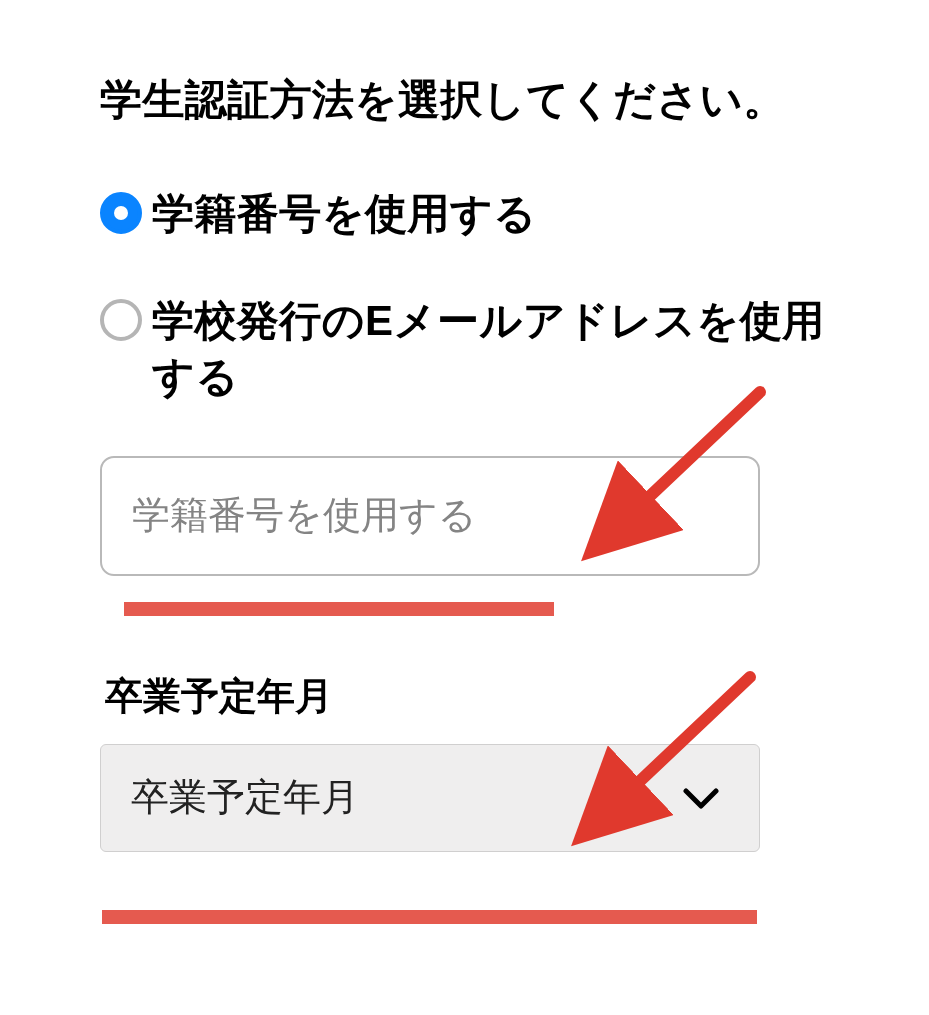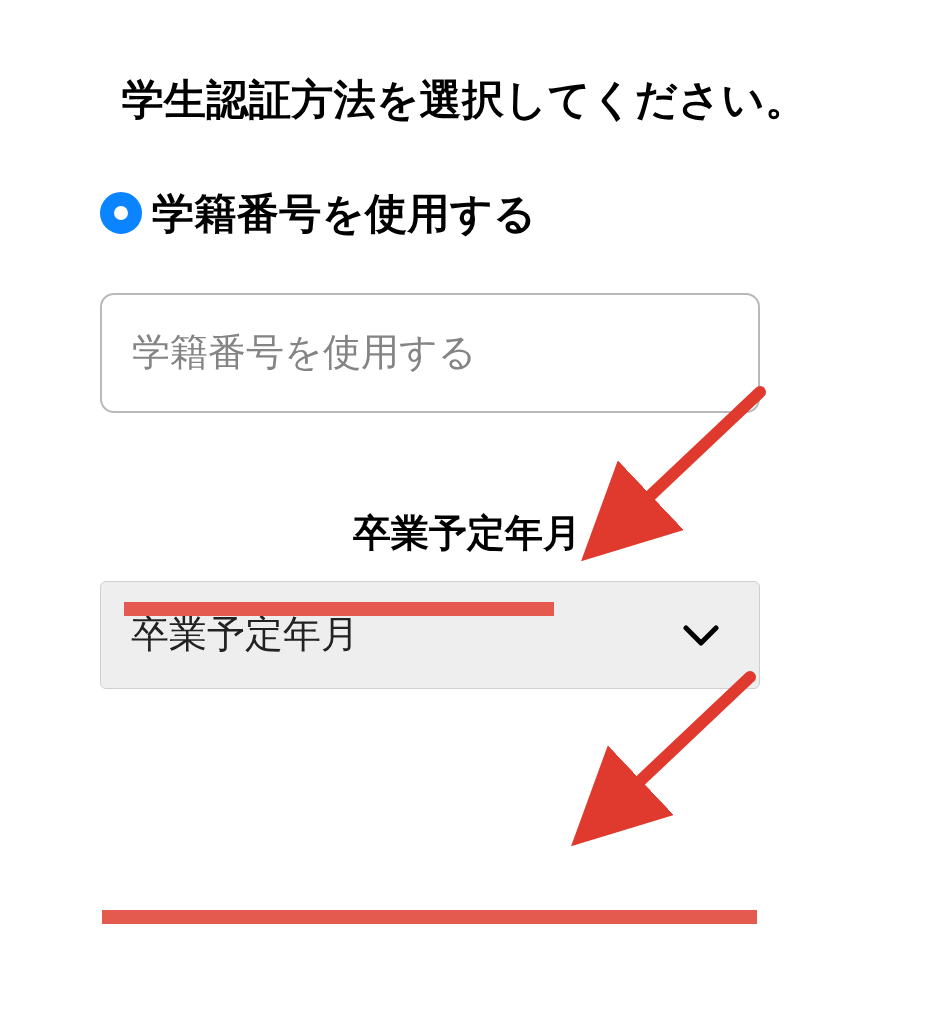--- a/index.html
+++ b/index.html
@@ -7,21 +7,20 @@
       background: #fff;
       font-family: -apple-system, "Hiragino Sans", "Hiragino Kaku Gothic ProN",
                    "Yu Gothic", "Meiryo", sans-serif;
       width: 929px;
       height: 1015px;
       position: relative;
       overflow: hidden;
     }
     .container {
       padding: 70px 100px 0 100px;
-      text-align: center;
     }
     .prompt {
       font-size: 42px;
       font-weight: 700;
       line-height: 1.45;
       color: #000;
       margin-bottom: 55px;
       letter-spacing: 0.01em;
     }
     .radio-group { }
@@ -126,20 +125,24 @@
 
 <div class="container">
   <div class="prompt">学生認証方法を選択してください。</div>
 
   <div class="radio-group">
     <div class="radio-row">
       <span class="radio selected"></span>
       <span class="radio-label">学籍番号を使用する</span>
     </div>
 
+    <div class="radio-row">
+      <span class="radio"></span>
+      <span class="radio-label">学校発行のEメールアドレスを使用する</span>
+    </div>
   </div>
 
   <div class="text-field">
     <span class="placeholder">学籍番号を使用する</span>
   </div>
 
   <div class="field-label">卒業予定年月</div>
 
   <div class="select-field">
     <span class="value">卒業予定年月</span>

